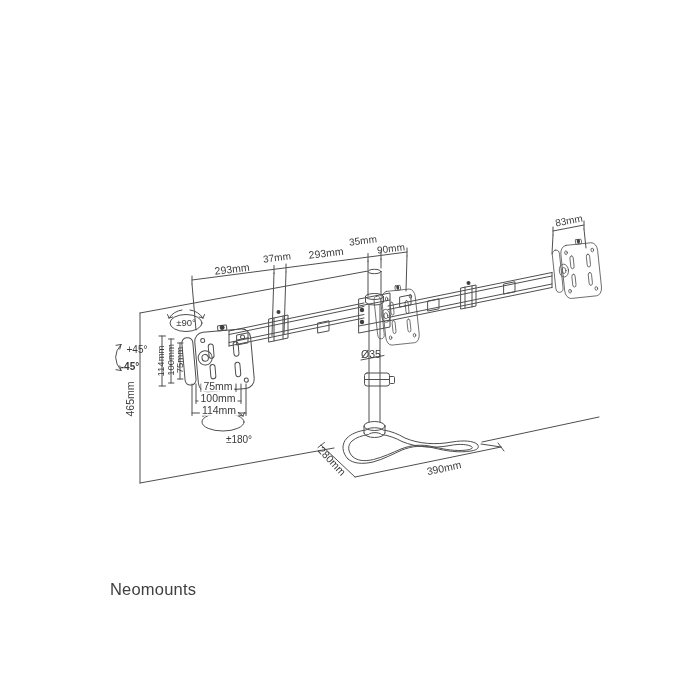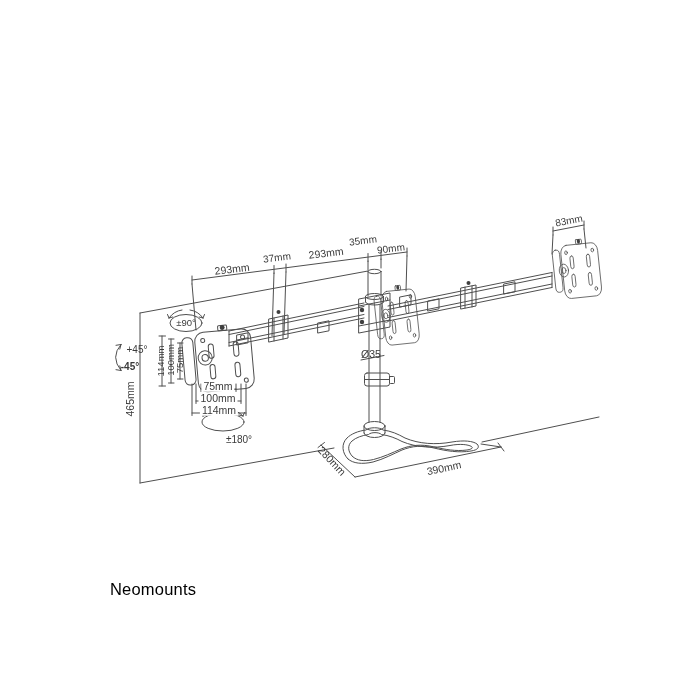--- a/index.html
+++ b/index.html
@@ -5,21 +5,21 @@
   html,body{margin:0;padding:0;background:#fff;}
   .stage{position:relative;width:700px;height:700px;background:#ffffff;overflow:hidden;
          font-family:"Liberation Sans",sans-serif;}
   .stage svg{position:absolute;left:0;top:0;}
   .lbl{position:absolute;font-size:10.5px;color:#3a3a3a;white-space:nowrap;
        transform:translate(-50%,-50%) rotate(var(--r,0deg));line-height:1;}
   .s10{font-size:10px;}
   .s95{font-size:9.5px;}
   .bgw{background:#fff;padding:0 2px;}
   .brand{position:absolute;left:110px;top:580px;font-size:16.5px;font-weight:500;
-         color:#000000;letter-spacing:.2px;}
+         color:#404040;letter-spacing:.2px;}
 </style>
 </head>
 <body>
 
 <div class="stage">
 
 <svg width="700" height="700" viewBox="0 0 700 700" fill="none" stroke="#4f4f4f" stroke-width="1" stroke-linecap="round" stroke-linejoin="round">
 
   <g>
     <path d="M140,313 V483"></path>

